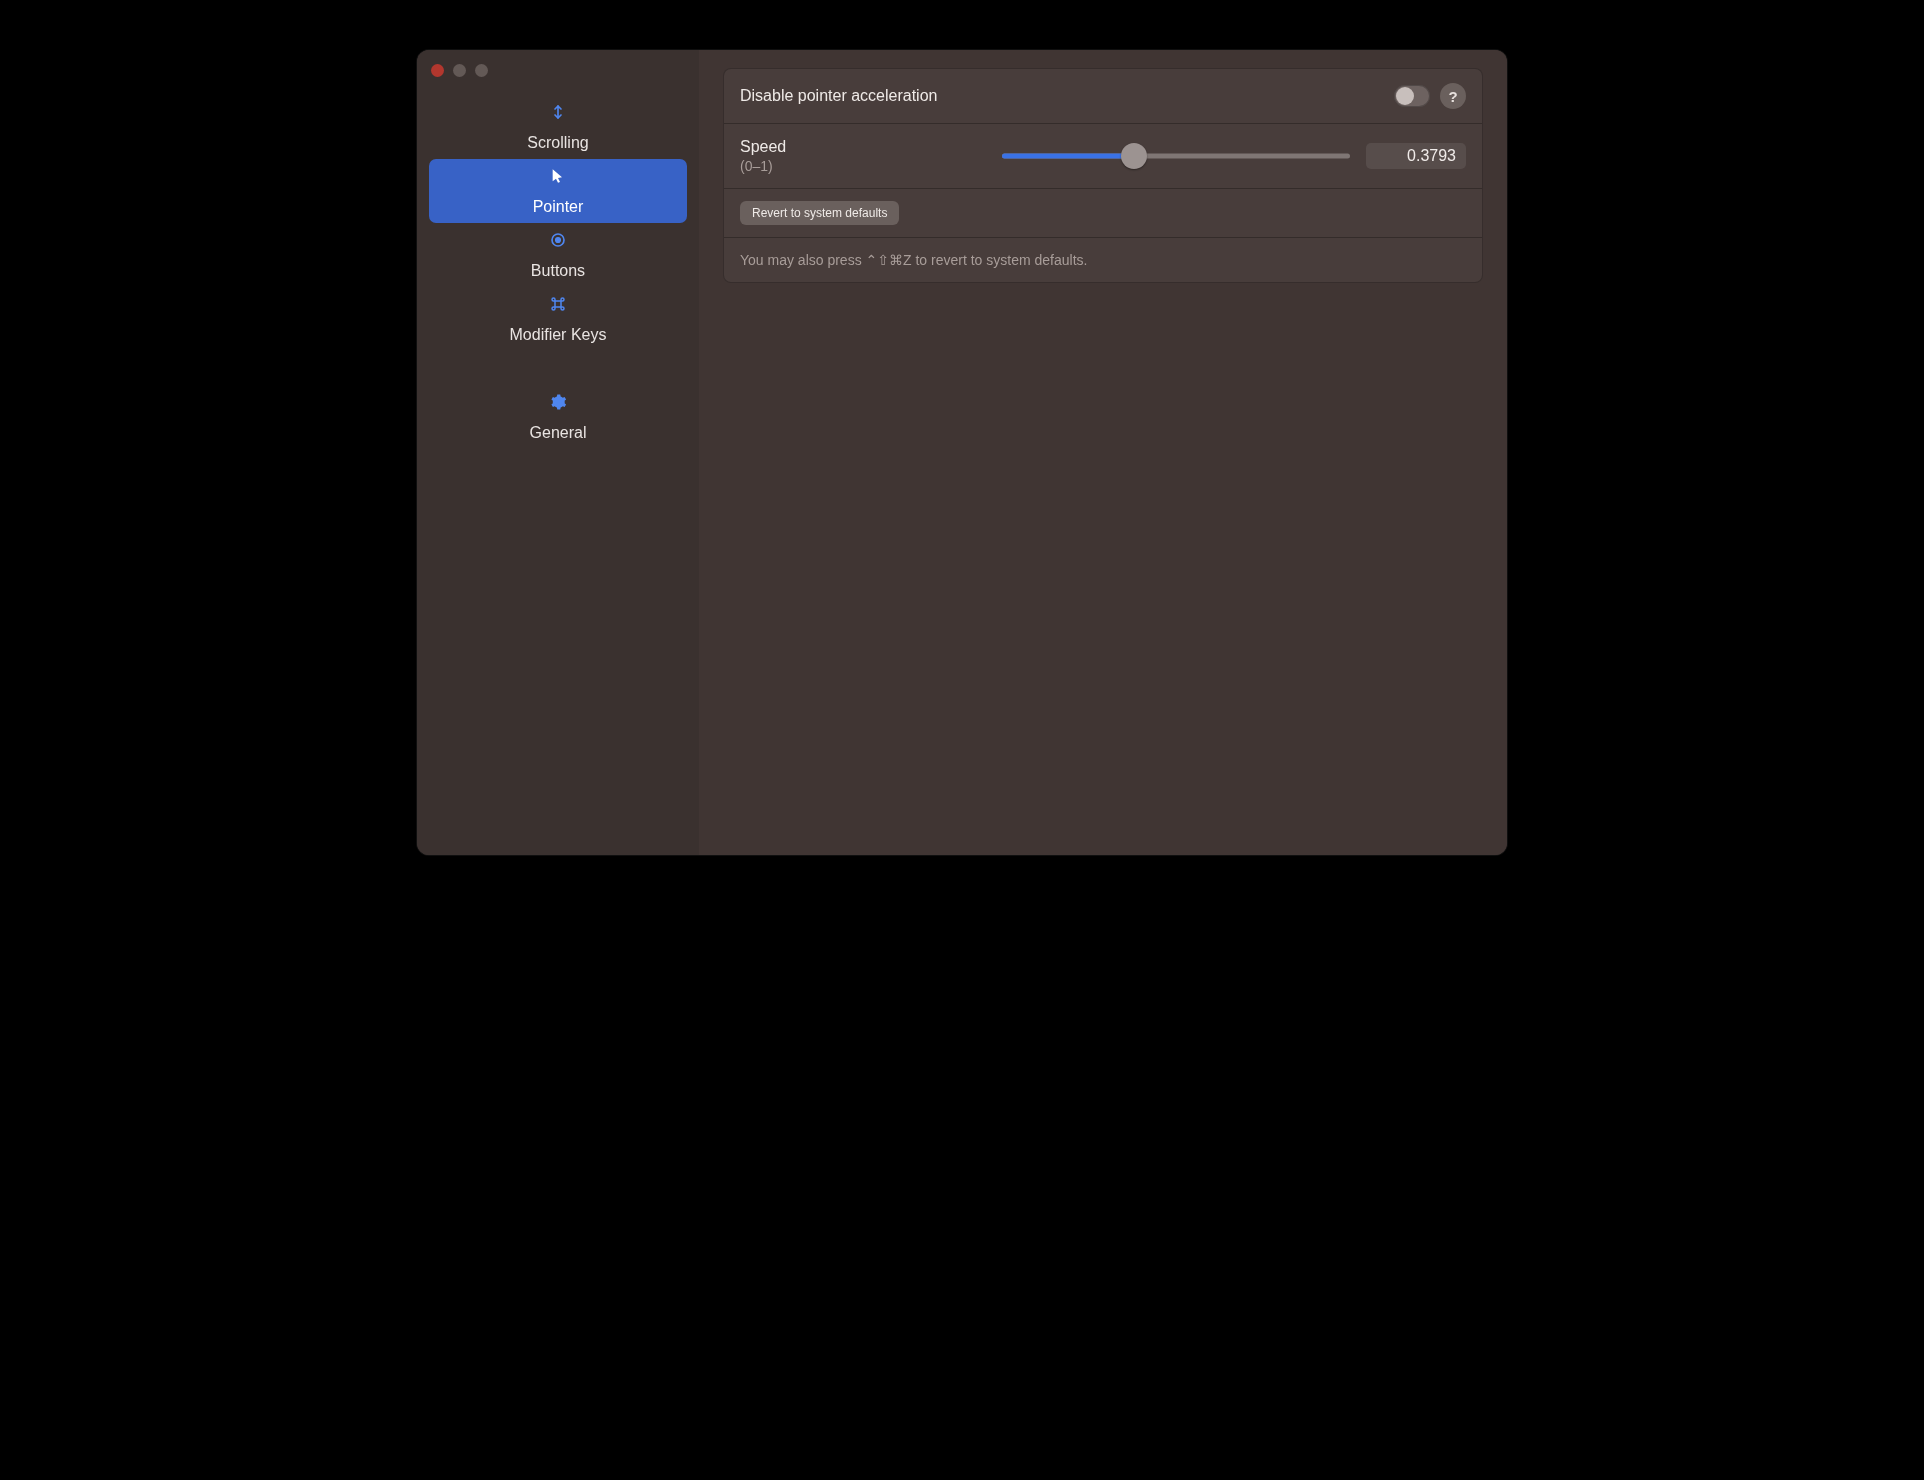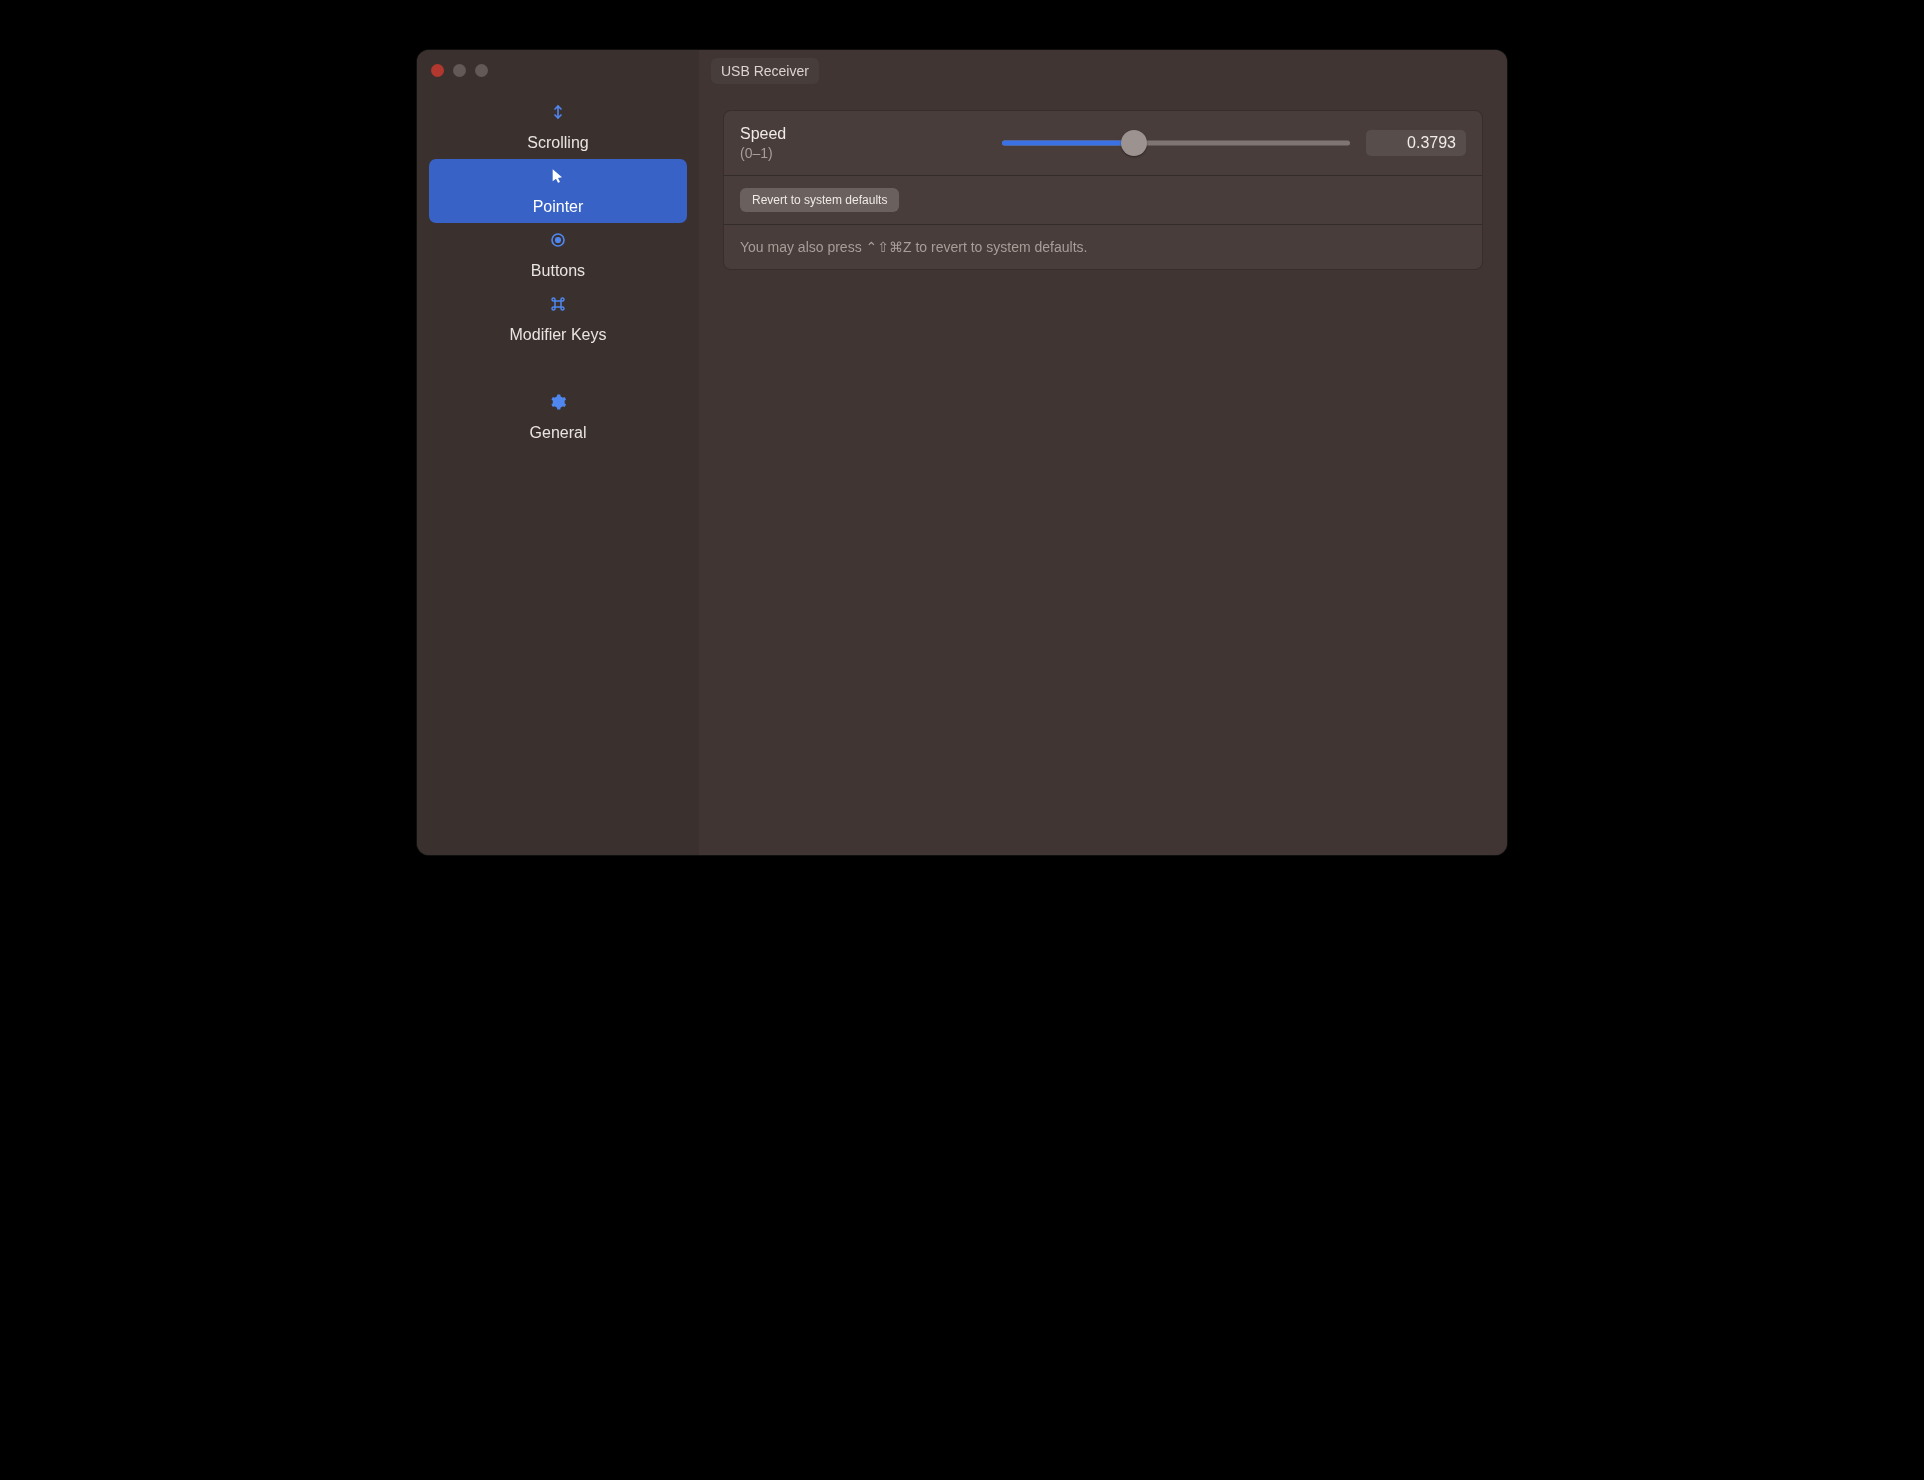--- a/index.html
+++ b/index.html
@@ -279,27 +279,33 @@
             <path d="M12 8a4 4 0 100 8 4 4 0 000-8zm9 4a7.9 7.9 0 00-.2-1.7l2-1.6-2-3.4-2.4 1a8 8 0 00-2.9-1.7L15 2h-4l-.5 2.6A8 8 0 007.6 6.3l-2.4-1-2 3.4 2 1.6A7.9 7.9 0 005 12c0 .6.1 1.1.2 1.7l-2 1.6 2 3.4 2.4-1a8 8 0 002.9 1.7L11 22h4l.5-2.6a8 8 0 002.9-1.7l2.4 1 2-3.4-2-1.6c.1-.6.2-1.1.2-1.7z"></path>
           </svg>
         </span>
         <span>General</span>
       </div>
 
     </div>
   </div>
 
   <div class="main">
-    <div class="titlebar">
-      <div class="title-chip">USB Receiver</div>
-    </div>
 
     <div class="content">
       <div class="panel">
 
+        <div class="row row-header">
+          <div class="row-title">Disable pointer acceleration</div>
+          <div class="row-controls">
+            <div class="toggle"></div>
+            <div class="help-btn">
+              <span>?</span>
+            </div>
+          </div>
+        </div>
 
 
         <div class="row">
           <div class="slider-row">
             <div class="slider-label">
               <div class="slider-name">Speed</div>
               <div class="slider-range">(0–1)</div>
             </div>
             <div class="slider-track">
               <div class="track-bg"></div>

